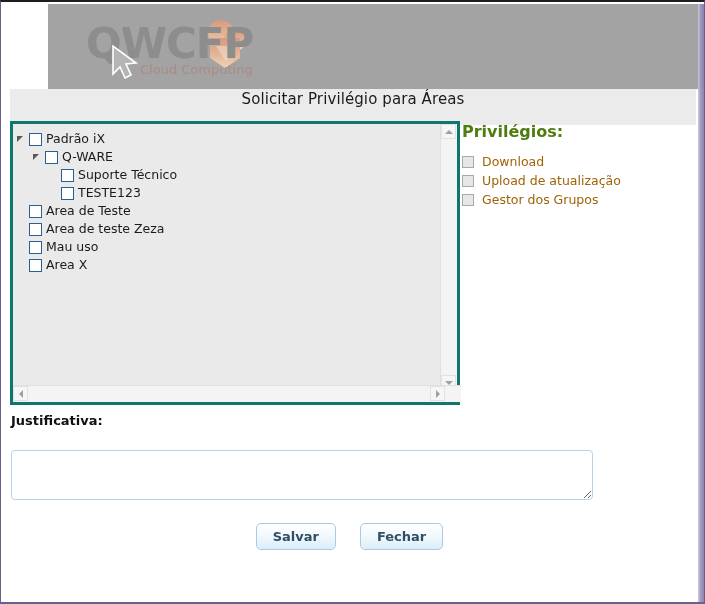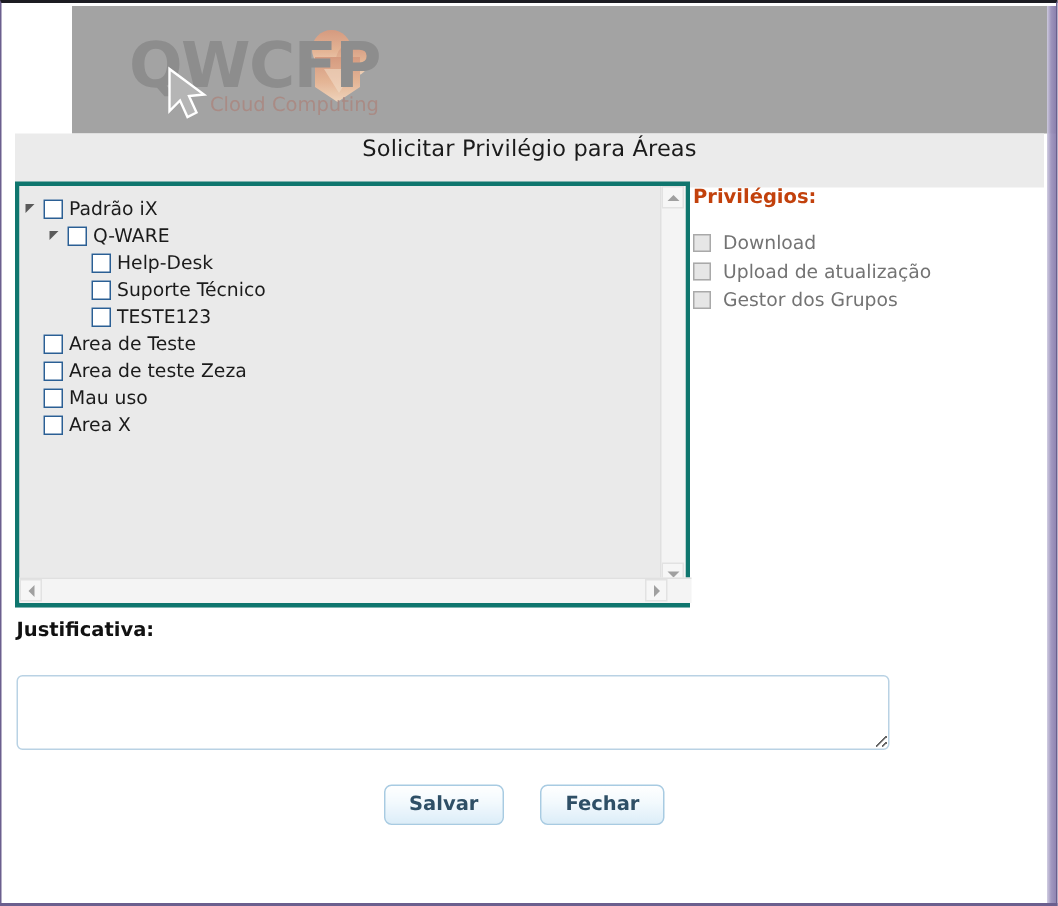--- a/index.html
+++ b/index.html
@@ -221,23 +221,23 @@
   }
 
   
   #priv-panel {
     position: absolute;
     left: 461px;
     top: 122px;
     width: 230px;
   }
   #priv-title {
-    font-size: 13px;
+    font-size: 16px;
     font-weight: bold;
-    color: #c2410c;
+    color: #4d7c0f;
     margin: 0 0 12px 0;
     line-height: 16px;
   }
   .priv-row {
     display: flex;
     align-items: center;
     height: 19px;
     white-space: nowrap;
   }
   .priv-cb {
@@ -245,21 +245,21 @@
     width: 12px;
     height: 12px;
     box-sizing: border-box;
     background: #e6e6e6;
     border: 1px solid #a9a9a9;
     margin-right: 8px;
     cursor: pointer;
   }
   .priv-label {
     font-size: 12.5px;
-    color: #737373;
+    color: #a16207;
     line-height: 19px;
   }
 
   
   #just-label {
     position: absolute;
     left: 10px;
     top: 411px;
     font-size: 13px;
     font-weight: bold;
@@ -362,27 +362,20 @@
             <span class="tw-indent"></span>
             <span class="tw-arrow expanded"></span>
             <span class="tw-cb"></span>
             <span class="tw-label">Q-WARE</span>
           </li>
           <li class="tree-row">
             <span class="tw-indent"></span>
             <span class="tw-indent"></span>
             <span class="tw-spacer"></span>
             <span class="tw-cb"></span>
-            <span class="tw-label">Help-Desk</span>
-          </li>
-          <li class="tree-row">
-            <span class="tw-indent"></span>
-            <span class="tw-indent"></span>
-            <span class="tw-spacer"></span>
-            <span class="tw-cb"></span>
             <span class="tw-label">Suporte Técnico</span>
           </li>
           <li class="tree-row">
             <span class="tw-indent"></span>
             <span class="tw-indent"></span>
             <span class="tw-spacer"></span>
             <span class="tw-cb"></span>
             <span class="tw-label">TESTE123</span>
           </li>
           <li class="tree-row">

